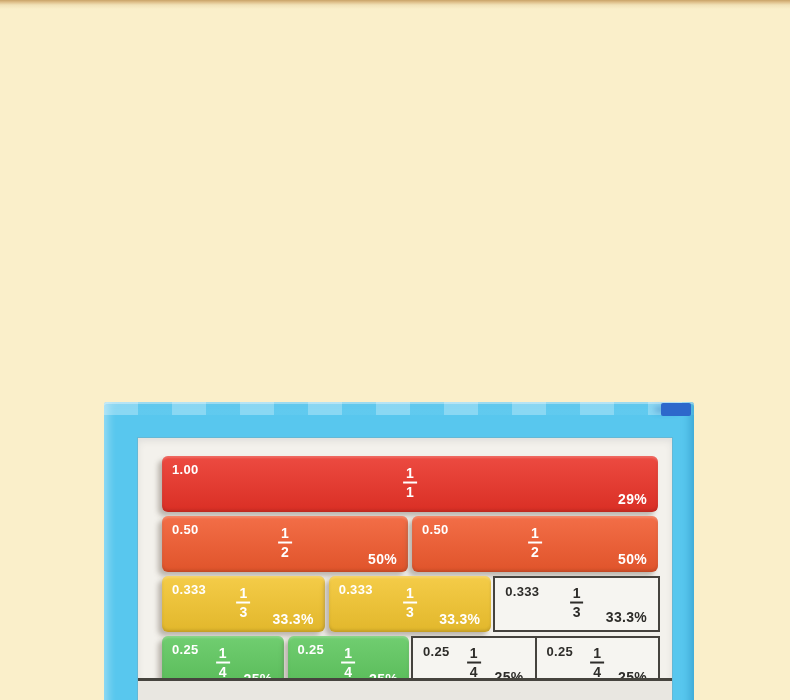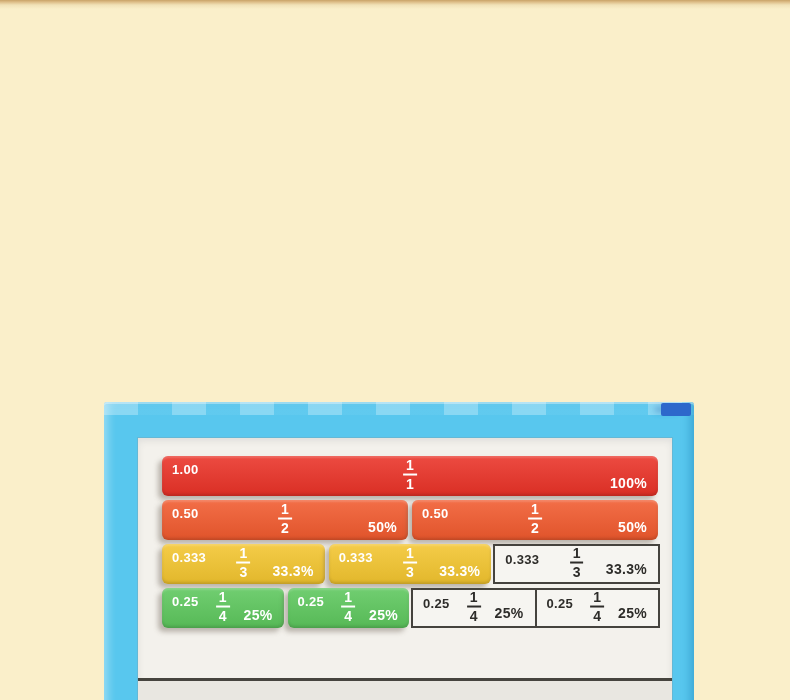--- a/index.html
+++ b/index.html
@@ -33,21 +33,21 @@
     background:#2d68cb;border-radius:2px;
     box-shadow:-10px 0 6px -4px rgba(30,90,170,.45);
   }
   .panel{
     position:absolute;left:34px;top:36px;width:534px;height:304px;
     background:#f3f1ec;
     box-shadow:0 0 0 1px rgba(130,150,160,.30), inset 0 3px 7px rgba(60,70,80,.10);
   }
   
   .tiles{position:absolute;left:22px;top:18px;width:500px;}
-  .tile-row{display:flex;height:40px;margin-bottom:4px;}
+  .tile-row{display:flex;height:56px;margin-bottom:4px;}
   .cell{
     position:relative;flex-basis:0;min-width:0;
     font-weight:bold;
   }
   .cell.tile{
     margin:0 2px;border-radius:6px;color:#ffffff;
     background-image:linear-gradient(180deg, rgba(255,255,255,.12), rgba(0,0,0,.07));
     box-shadow:-4px 4px 5px rgba(110,98,86,.42),
                inset 0 2px 2px rgba(255,255,255,.18),
                inset 0 -2px 3px rgba(0,0,0,.14);
@@ -81,21 +81,21 @@
   <div class="corner-accent"></div>
   <div class="panel">
     <div class="tiles">
         <div class="tile-row">
           <div class="cell tile" style="flex-grow: 12; background-color: rgb(234, 50, 39);">
             <span class="dec">1.00</span>
             <span class="frac">
               <span class="num">1</span>
               <span class="den">1</span>
             </span>
-            <span class="pct">100%</span>
+            <span class="pct">29%</span>
           </div>
         </div>
         <div class="tile-row">
           <div class="cell tile" style="flex-grow: 6; background-color: rgb(241, 90, 46);">
             <span class="dec">0.50</span>
             <span class="frac">
               <span class="num">1</span>
               <span class="den">2</span>
             </span>
             <span class="pct">50%</span>

